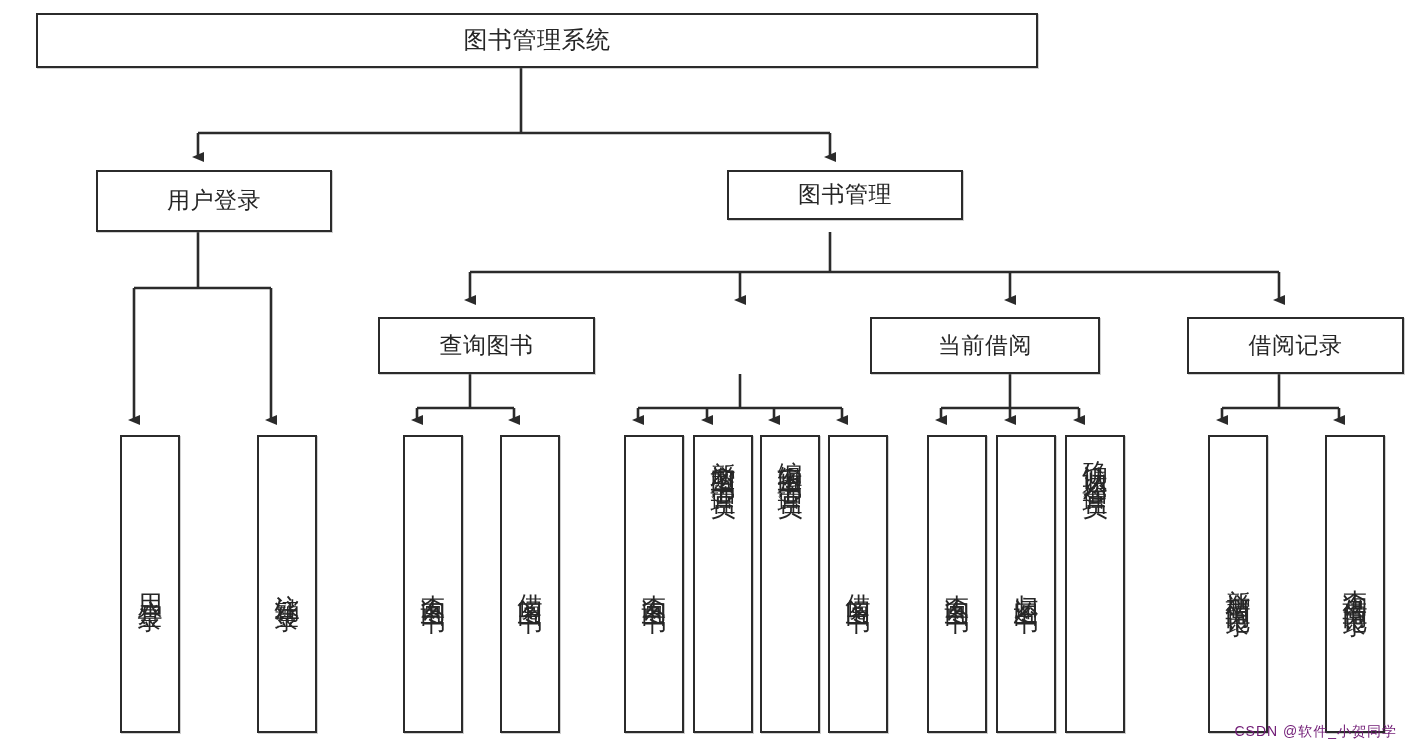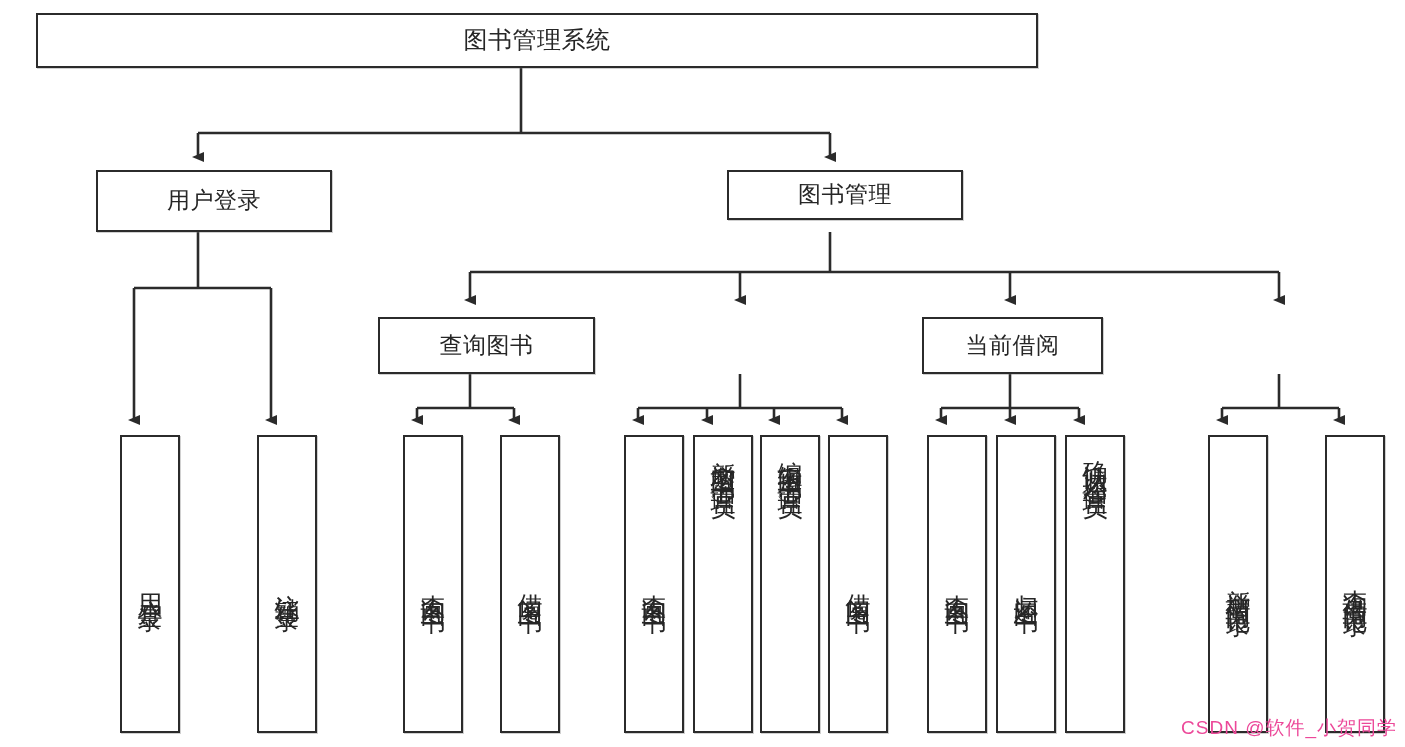--- a/index.html
+++ b/index.html
@@ -66,22 +66,22 @@
     white-space: nowrap;
   }
   .node.v.mid { align-items: center; }
   .node.v.top { align-items: flex-start; }
   .node.v.top .label { padding-top: 4px; }
 
   #watermark {
     position: absolute;
     right: 8px;
     bottom: 6px;
-    font-size: 19px;
-    color: #ec4899;
+    font-size: 14px;
+    color: #701a75;
     letter-spacing: 1px;
     white-space: nowrap;
     user-select: none;
   }
 </style>
 </head>
 <body>
 
 <div id="canvas">
 
@@ -142,22 +142,25 @@
   <div class="node h" style="left:80px; top:170px; width:236px; height:62px;">
     <span class="label">用户登录</span>
   </div>
   <div class="node h" style="left:711px; top:170px; width:236px; height:50px;">
     <span class="label">图书管理</span>
   </div>
 
   <div class="node h" style="left:362px; top:317px; width:217px; height:57px;">
     <span class="label">查询图书</span>
   </div>
-  <div class="node h" style="left:906px; top:317px; width:181px; height:57px;">
+  <div class="node h" style="left:854px; top:317px; width:230px; height:57px;">
     <span class="label">当前借阅</span>
+  </div>
+  <div class="node h" style="left:1171px; top:317px; width:217px; height:57px;">
+    <span class="label">借阅记录</span>
   </div>
 
   <div class="node v mid" style="left:104px; top:435px; width:60px; height:298px;">
     <span class="label">用户登录</span>
   </div>
   <div class="node v mid" style="left:241px; top:435px; width:60px; height:298px;">
     <span class="label">注销登录</span>
   </div>
 
   <div class="node v mid" style="left:387px; top:435px; width:60px; height:298px;">

